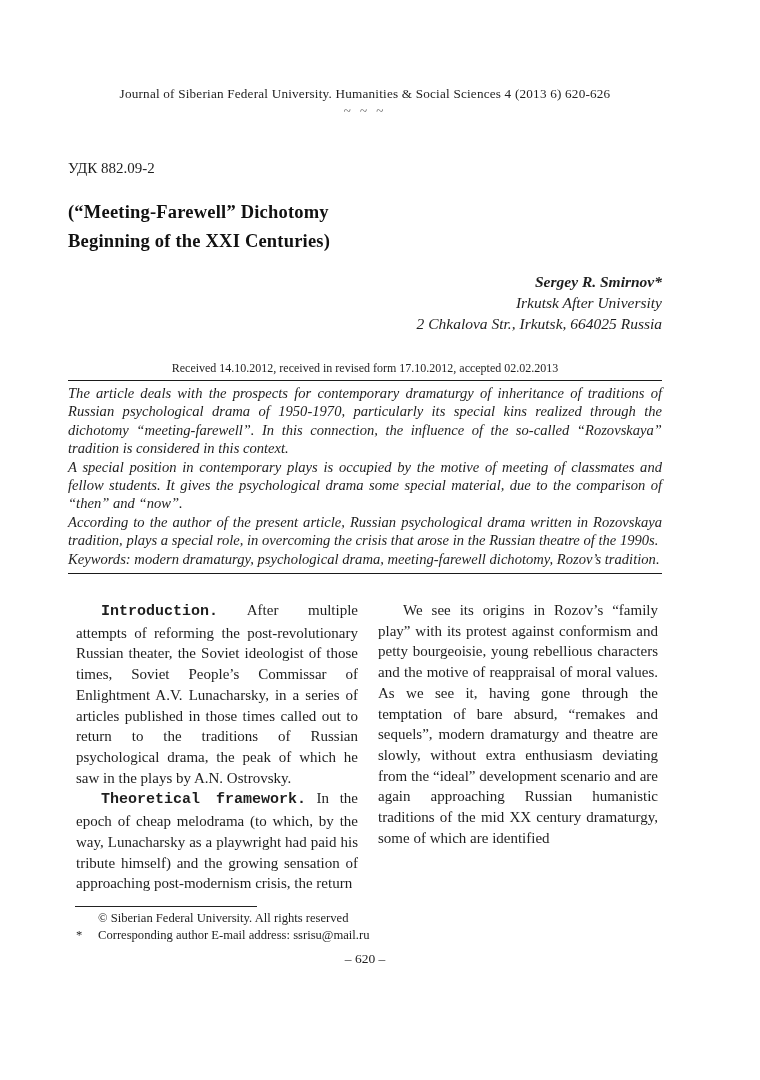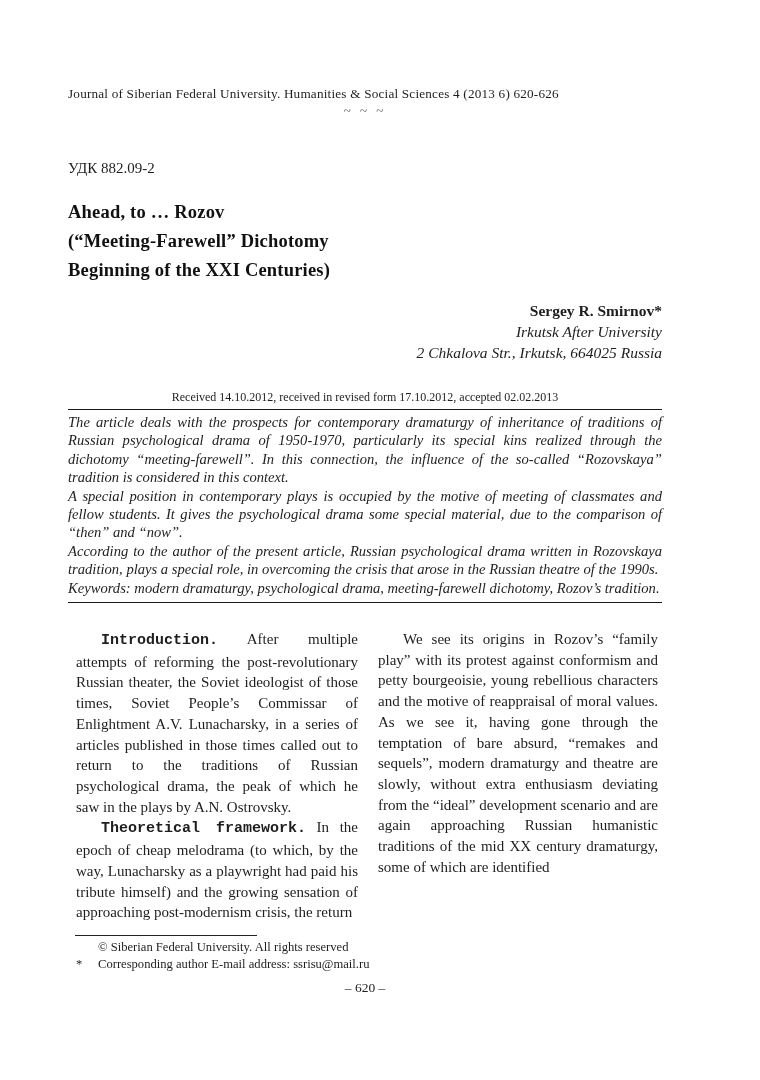--- a/index.html
+++ b/index.html
@@ -14,21 +14,21 @@
   }
   .content {
     position: absolute;
     left: 68px;
     top: 0;
     width: 594px;
   }
   .journal-line {
     margin-top: 86px;
     font-size: 13.2px;
-    text-align: left;
+    text-align: center;
     letter-spacing: 0.2px;
     white-space: nowrap;
   }
   .tilde-sep {
     margin-top: 1px;
     text-align: center;
     font-size: 13px;
     color: #555555;
     letter-spacing: 3px;
   }
@@ -43,21 +43,21 @@
     line-height: 29px;
     letter-spacing: 0.2px;
     color: #111111;
   }
   .author-block {
     margin-top: 15px;
     text-align: right;
     font-size: 15.5px;
     line-height: 21px;
   }
-  .author-name { font-weight: bold; }
+  .author-name { font-weight: bold; font-style: italic; }
   .author-affil, .author-addr { font-style: italic; }
   .received {
     margin-top: 27px;
     text-align: center;
     font-size: 12px;
   }
   hr.rule {
     border: none;
     border-top: 1.6px solid #1a1a1a;
     margin: 4px 0 0 0;
@@ -125,21 +125,20 @@
 
 <div class="page">
   <div class="content">
 
     <div class="journal-line">Journal of Siberian Federal University. Humanities &amp; Social Sciences 4 (2013 6) 620-626</div>
     <div class="tilde-sep">~ ~ ~</div>
 
     <div class="udk">УДК 882.09-2</div>
 
     <div class="article-title">
-      <div>Ahead, to … Rozov</div>
       <div>(“Meeting-Farewell” Dichotomy</div>
       <div>Beginning of the XXI Centuries)</div>
     </div>
 
     <div class="author-block">
       <div class="author-name">Sergey R. Smirnov*</div>
       <div class="author-affil">Irkutsk After University</div>
       <div class="author-addr">2 Chkalova Str., Irkutsk, 664025 Russia</div>
     </div>
 

